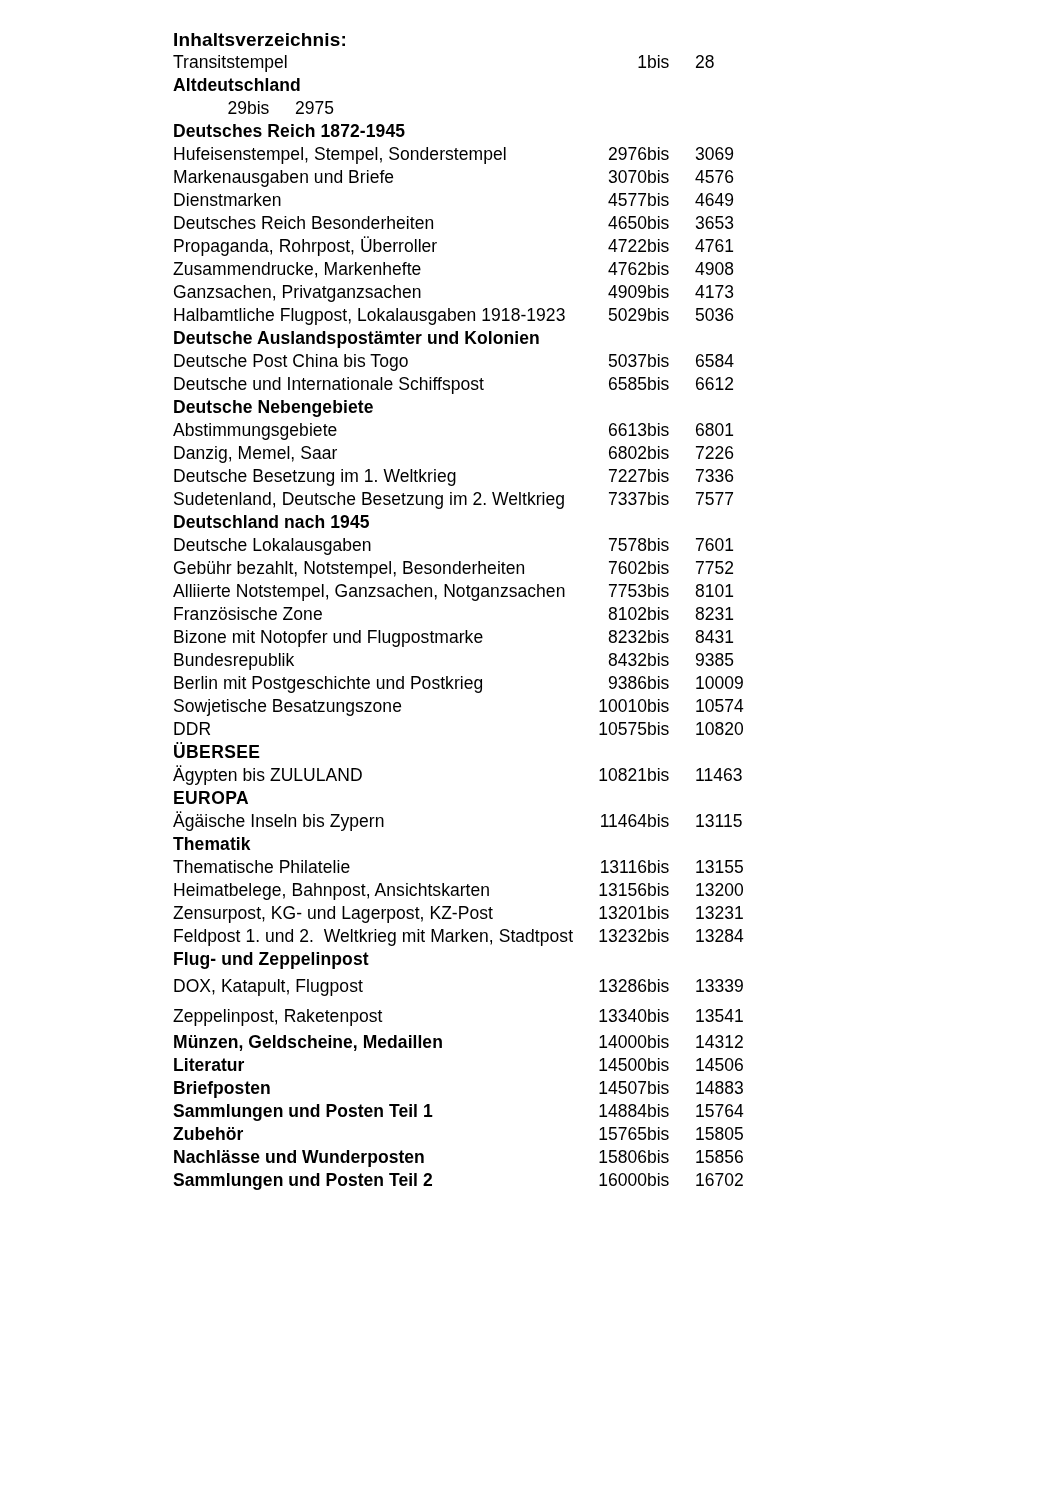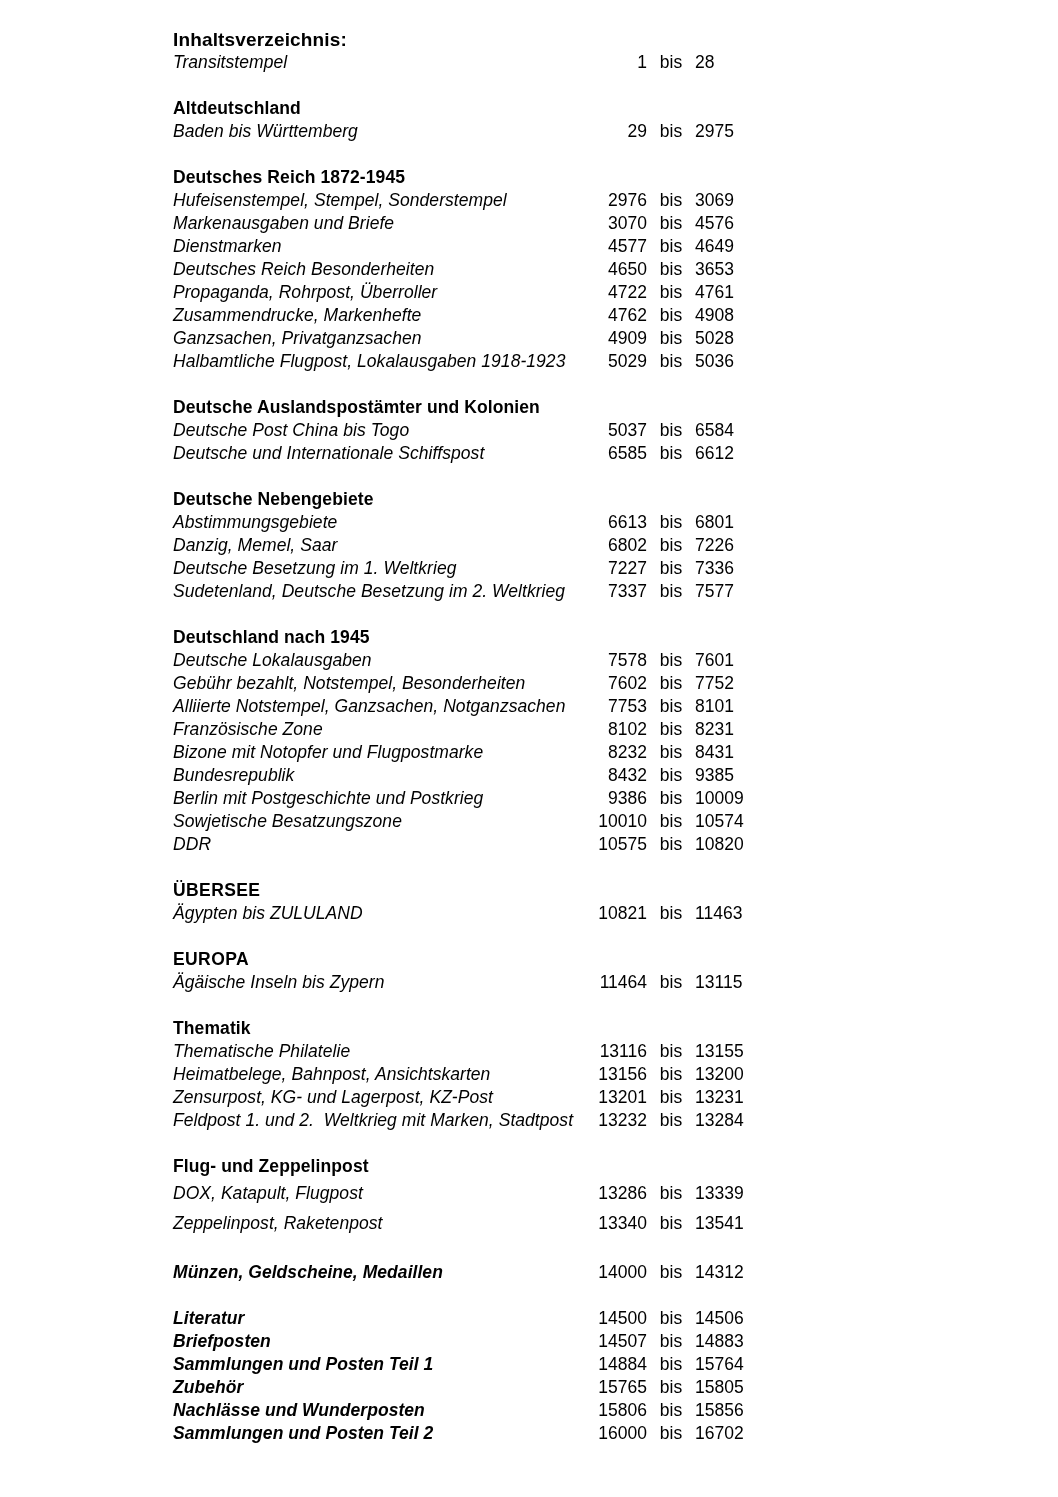--- a/index.html
+++ b/index.html
@@ -38,21 +38,20 @@
     line-height: 23px;
     letter-spacing: 0.15px;
     white-space: pre;
   }
 
   .block {
     margin: 0;
   }
   
   .block + .block {
-    margin-top: 23px;
   }
 
   .section-head {
     font-size: 17.5px;
     font-weight: bold;
     line-height: 23px;
     letter-spacing: 0.1px;
     white-space: pre;
   }
   .section-head.caps {
@@ -68,64 +67,62 @@
   }
   .row.loose {
     line-height: 30px;
   }
 
   .row .label {
     flex: 1 1 auto;
     min-width: 0;
     letter-spacing: 0.05px;
     overflow: visible;
-    font-style: italic;
   }
   .row.bold .label {
     font-weight: bold;
   }
 
   .row .from {
     flex: 0 0 74px;
     text-align: right;
     font-variant-numeric: tabular-nums;
   }
   .row .sep {
     flex: 0 0 48px;
-    text-align: center;
   }
   .row .to {
     flex: 0 0 74px;
     text-align: left;
     font-variant-numeric: tabular-nums;
   }
 </style>
 </head>
 <body>
 
 <div id="page">
   <div id="toc">
     <div class="doc-title">Inhaltsverzeichnis:</div>
     <div id="blocks">
         <div class="block">
           <div class="row"><span class="label">Transitstempel</span><span class="from">1</span><span class="sep">bis</span><span class="to">28</span></div>
         </div>
         <div class="block">
           <div class="section-head">Altdeutschland</div>
-          <div class="row"><span class="label">Baden bis Württemberg</span><span class="from">29</span><span class="sep">bis</span><span class="to">2975</span></div>
+          <div class="row"><span class="from">29</span><span class="sep">bis</span><span class="to">2975</span></div>
         </div>
         <div class="block">
           <div class="section-head">Deutsches Reich 1872-1945</div>
           <div class="row"><span class="label">Hufeisenstempel, Stempel, Sonderstempel</span><span class="from">2976</span><span class="sep">bis</span><span class="to">3069</span></div>
           <div class="row"><span class="label">Markenausgaben und Briefe</span><span class="from">3070</span><span class="sep">bis</span><span class="to">4576</span></div>
           <div class="row"><span class="label">Dienstmarken</span><span class="from">4577</span><span class="sep">bis</span><span class="to">4649</span></div>
           <div class="row"><span class="label">Deutsches Reich Besonderheiten</span><span class="from">4650</span><span class="sep">bis</span><span class="to">3653</span></div>
           <div class="row"><span class="label">Propaganda, Rohrpost, Überroller</span><span class="from">4722</span><span class="sep">bis</span><span class="to">4761</span></div>
           <div class="row"><span class="label">Zusammendrucke, Markenhefte</span><span class="from">4762</span><span class="sep">bis</span><span class="to">4908</span></div>
-          <div class="row"><span class="label">Ganzsachen, Privatganzsachen</span><span class="from">4909</span><span class="sep">bis</span><span class="to">5028</span></div>
+          <div class="row"><span class="label">Ganzsachen, Privatganzsachen</span><span class="from">4909</span><span class="sep">bis</span><span class="to">4173</span></div>
           <div class="row"><span class="label">Halbamtliche Flugpost, Lokalausgaben 1918-1923</span><span class="from">5029</span><span class="sep">bis</span><span class="to">5036</span></div>
         </div>
         <div class="block">
           <div class="section-head">Deutsche Auslandspostämter und Kolonien</div>
           <div class="row"><span class="label">Deutsche Post China bis Togo</span><span class="from">5037</span><span class="sep">bis</span><span class="to">6584</span></div>
           <div class="row"><span class="label">Deutsche und Internationale Schiffspost</span><span class="from">6585</span><span class="sep">bis</span><span class="to">6612</span></div>
         </div>
         <div class="block">
           <div class="section-head">Deutsche Nebengebiete</div>
           <div class="row"><span class="label">Abstimmungsgebiete</span><span class="from">6613</span><span class="sep">bis</span><span class="to">6801</span></div>

